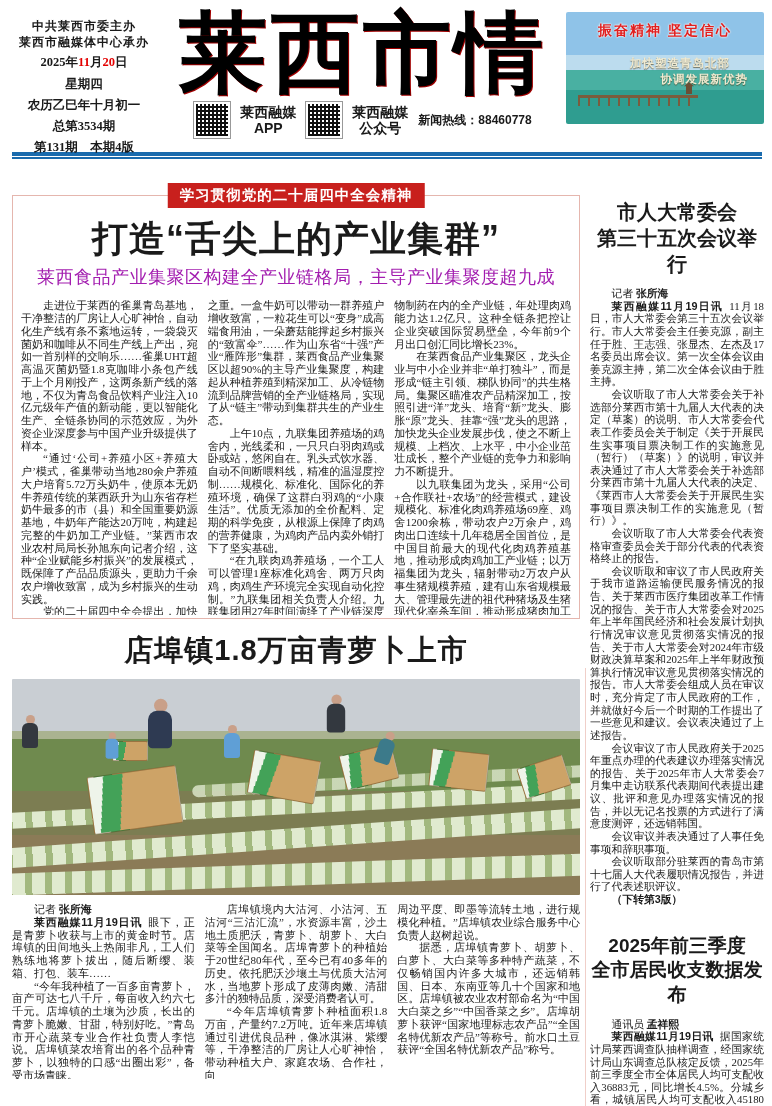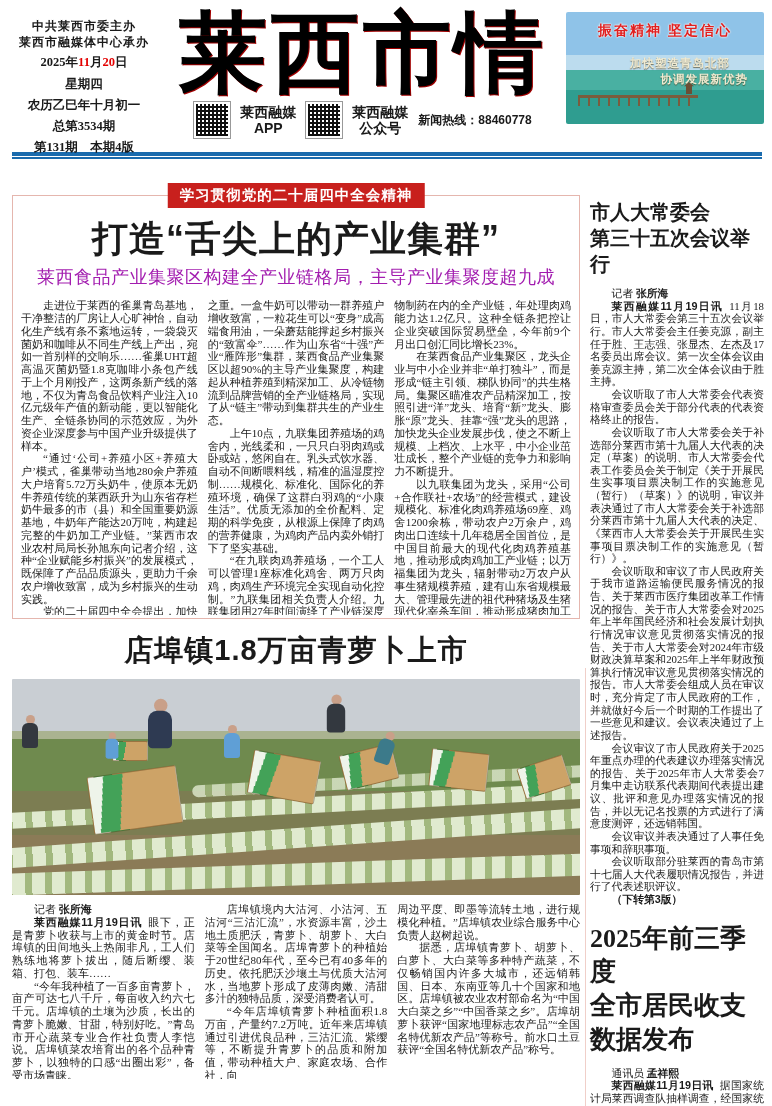--- a/index.html
+++ b/index.html
@@ -69,23 +69,23 @@
     background:repeating-linear-gradient(90deg,#e0eacf 0 13px,#a2b87e 13px 20px);transform:rotate(-3deg);}
   .carton{position:absolute;border-radius:2px;border:1px solid rgba(90,60,20,.45);
     background:linear-gradient(100deg,#eef4ea 0 16%,#43a258 16% 36%,#cda367 36% 100%);}
   .person{position:absolute;}
   .person .head{width:9px;height:9px;border-radius:50%;background:#c9a089;margin:0 auto;}
   .person .pbody{width:16px;height:25px;border-radius:6px 6px 3px 3px;margin-top:-1px;}
   .navy .pbody{background:#2e3a52;} .blue .pbody{background:#5f9fd6;} .teal .pbody{background:#3c7a8a;} .dark .pbody{background:#33383f;}
   .radish-cols{display:flex;gap:10px;margin-top:8px;height:176px;overflow:hidden;}
 
   
-  .side-title{font-family:Liberation Serif, serif;text-align:left;font-weight:900;line-height:1.3;}
+  .side-title{font-family:Liberation Sans, sans-serif;text-align:center;font-weight:900;line-height:1.3;}
   .npc-title{margin-top:40px;font-size:20px;}
-  .income-title{margin-top:16px;font-size:26px;}
+  .income-title{margin-top:28px;font-size:19px;}
   .side-body{margin-top:10px;}
   .side-body p{margin:0;font-size:10.8px;line-height:1.17;text-align:justify;text-indent:2em;}
 </style>
 </head>
 <body>
 
 <div class="page">
 
   <div class="header">
     <div class="pub-info">
@@ -199,42 +199,42 @@
         </div>
 
         <div class="radish-cols">
           <div class="np-col">
             <p class="byline"><span>记者 </span><b>张所海</b></p>
             <p><b class="dl">莱西融媒11月19日讯</b><span>眼下，正是青萝卜收获与上市的黄金时节。店埠镇的田间地头上热闹非凡，工人们熟练地将萝卜拔出，随后断缨、装箱、打包、装车……</span></p>
             <p>“今年我种植了一百多亩青萝卜，亩产可达七八千斤，每亩收入约六七千元。店埠镇的土壤为沙质，长出的青萝卜脆嫩、甘甜，特别好吃。”青岛市开心蔬菜专业合作社负责人李恺说。店埠镇菜农培育出的各个品种青萝卜，以独特的口感“出圈出彩”，备受市场青睐。</p>
           </div>
           <div class="np-col">
             <p>店埠镇境内大沽河、小沽河、五沽河“三沽汇流”，水资源丰富，沙土地土质肥沃，青萝卜、胡萝卜、大白菜等全国闻名。店埠青萝卜的种植始于20世纪80年代，至今已有40多年的历史。依托肥沃沙壤土与优质大沽河水，当地萝卜形成了皮薄肉嫩、清甜多汁的独特品质，深受消费者认可。</p>
-            <p>“今年店埠镇青萝卜种植面积1.8万亩，产量约7.2万吨。近年来店埠镇通过引进优良品种，三沽汇流、紫缨等，不断提升青萝卜的品质和附加值，带动种植大户、家庭农场、合作社，向</p>
+            <p>“今年店埠镇青萝卜种植面积1.8万亩，产量约7.2万吨。近年来店埠镇通过引进优良品种，像冰淇淋、紫缨等，干净整洁的厂房让人心旷神怡，带动种植大户、家庭农场、合作社，向</p>
           </div>
           <div class="np-col">
             <p class="no-indent">周边平度、即墨等流转土地，进行规模化种植。”店埠镇农业综合服务中心负责人赵树起说。</p>
             <p>据悉，店埠镇青萝卜、胡萝卜、白萝卜、大白菜等多种特产蔬菜，不仅畅销国内许多大城市，还远销韩国、日本、东南亚等几十个国家和地区。店埠镇被农业农村部命名为“中国大白菜之乡”“中国香菜之乡”。店埠胡萝卜获评“国家地理标志农产品”“全国名特优新农产品”等称号。前水口土豆获评“全国名特优新农产品”称号。</p>
           </div>
         </div>
       </div>
     </div>
 
     <div class="side-col">
 
       <div>
         <div class="side-title npc-title">
           <div>市人大常委会</div>
           <div>第三十五次会议举行</div>
         </div>
         <div class="side-body">
           <p class="byline"><span>记者 </span><b>张所海</b></p>
           <p><b class="dl">莱西融媒11月19日讯</b><span>11月18日，市人大常委会第三十五次会议举行。市人大常委会主任姜克源，副主任于胜、王志强、张显杰、左杰及17名委员出席会议。第一次全体会议由姜克源主持，第二次全体会议由于胜主持。</span></p>
+          <p>会议听取了市人大常委会关于补选部分莱西市第十九届人大代表的决定（草案）的说明、市人大常委会代表工作委员会关于制定《关于开展民生实事项目票决制工作的实施意见（暂行）（草案）》的说明，审议并表决通过了市人大常委会关于补选部分莱西市第十九届人大代表的决定、《莱西市人大常委会关于开展民生实事项目票决制工作的实施意见（暂行）》。</p>
           <p>会议听取了市人大常委会代表资格审查委员会关于部分代表的代表资格终止的报告。</p>
-          <p>会议听取了市人大常委会关于补选部分莱西市第十九届人大代表的决定（草案）的说明、市人大常委会代表工作委员会关于制定《关于开展民生实事项目票决制工作的实施意见（暂行）（草案）》的说明，审议并表决通过了市人大常委会关于补选部分莱西市第十九届人大代表的决定、《莱西市人大常委会关于开展民生实事项目票决制工作的实施意见（暂行）》。</p>
           <p>会议听取和审议了市人民政府关于我市道路运输便民服务情况的报告、关于莱西市医疗集团改革工作情况的报告、关于市人大常委会对2025年上半年国民经济和社会发展计划执行情况审议意见贯彻落实情况的报告、关于市人大常委会对2024年市级财政决算草案和2025年上半年财政预算执行情况审议意见贯彻落实情况的报告。市人大常委会组成人员在审议时，充分肯定了市人民政府的工作，并就做好今后一个时期的工作提出了一些意见和建议。会议表决通过了上述报告。</p>
           <p>会议审议了市人民政府关于2025年重点办理的代表建议办理落实情况的报告、关于2025年市人大常委会7月集中走访联系代表期间代表提出建议、批评和意见办理落实情况的报告，并以无记名投票的方式进行了满意度测评，还远销韩国。</p>
           <p>会议审议并表决通过了人事任免事项和辞职事项。</p>
           <p>会议听取部分驻莱西的青岛市第十七届人大代表履职情况报告，并进行了代表述职评议。</p>
           <p class="cont">（下转第3版）</p>
         </div>
       </div>
 
       <div>
         <div class="side-title income-title">

